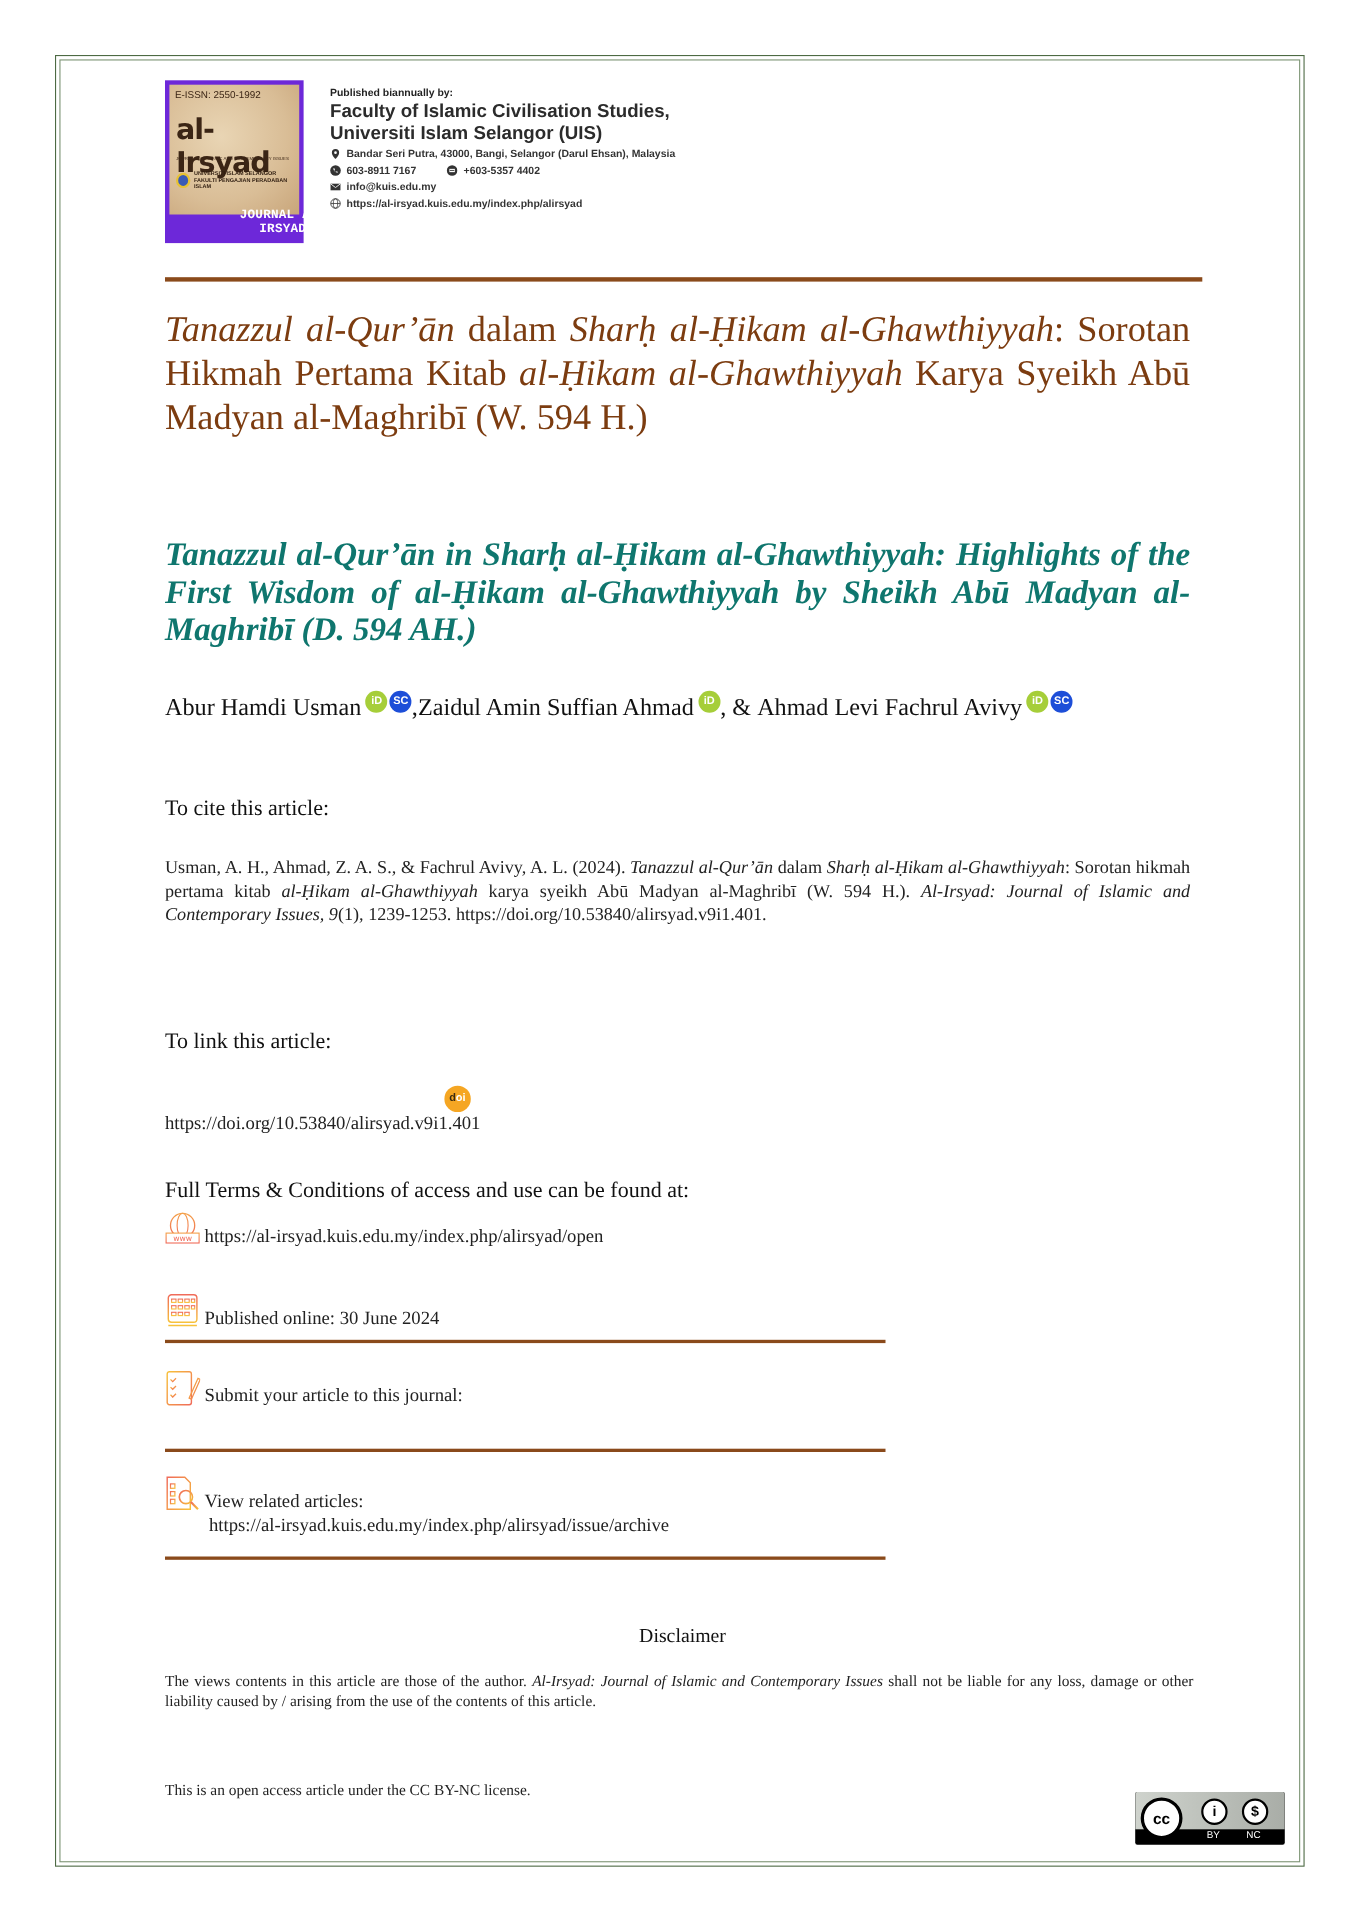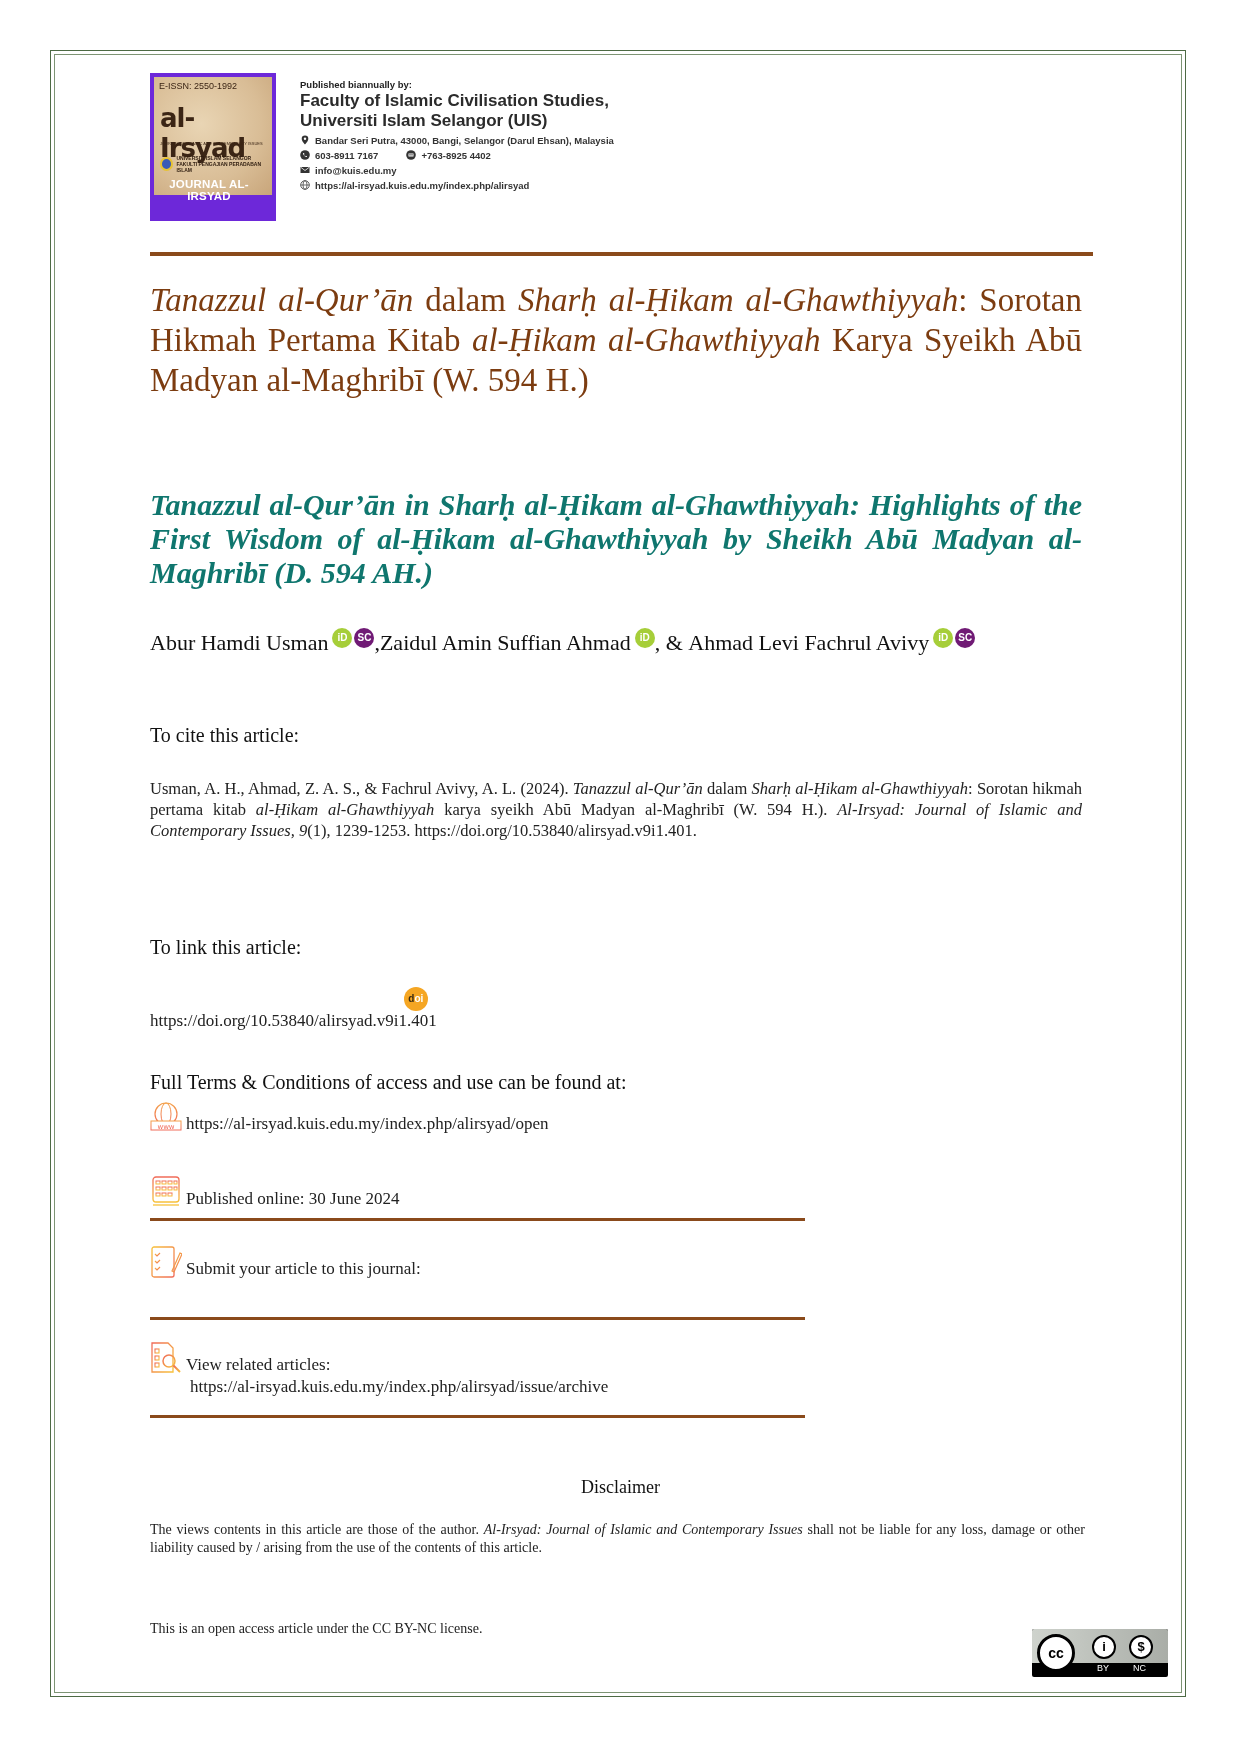--- a/index.html
+++ b/index.html
@@ -21,23 +21,23 @@
           font-size: 9px; color: #3b2515; }
   .logo-word { position: absolute; left: 6px; top: 26px; font-family: "DejaVu Sans", sans-serif;
           font-size: 26px; color: #3b2515; letter-spacing: -1px; font-weight: bold; }
   .logo-sub { position: absolute; left: 6px; top: 64px; font-family: "Liberation Sans", sans-serif;
           font-size: 4px; color: #3b2515; white-space: nowrap; }
   .logo-uni { position: absolute; left: 6px; top: 78px; display: flex; align-items: center; gap: 3px; }
   .logo-seal { width: 14px; height: 14px; border-radius: 50%; background: #3a5bb5;
           border: 2px solid #e7c233; box-sizing: border-box; }
   .logo-uni-text { font-family: "Liberation Sans", sans-serif; font-size: 5px; color: #2d1b0e;
           line-height: 6px; font-weight: bold; }
-  .logo-band { position: absolute; left: 0; bottom: 19px; width: 118px; text-align: center;
-          font-family: Liberation Sans, sans-serif; font-weight: bold; font-size: 11.5px; color: #fff;
-          letter-spacing: 0.2px; }
+  .logo-band { position: absolute; left: 0; bottom: 6px; width: 118px; text-align: center;
+          font-family: Liberation Mono, monospace; font-weight: bold; font-size: 11.5px; color: #fff;
+          letter-spacing: 0.2px; padding-left: 48px; }
 
   .pub { position: absolute; left: 150px; top: 6px; font-family: "Liberation Sans", sans-serif; }
   .pub-by { font-size: 9.5px; font-weight: bold; color: #222; }
   .pub-fac { font-size: 17px; font-weight: bold; color: #2b2b2b; line-height: 20px; margin-top: 1px; }
   .pub-row { display: flex; align-items: center; gap: 5px; font-size: 9.5px; font-weight: bold;
           color: #333; margin-top: 3px; height: 12px; }
   .pub-row .ico { width: 10px; height: 10px; display: inline-block; }
   .gap { display: inline-block; width: 18px; }
 
   .rule-top { position: absolute; left: 150px; top: 252px; width: 943px; height: 4px; background: #8a4a1b; }
@@ -50,21 +50,21 @@
   .title-en { position: absolute; left: 150px; top: 488px; width: 932px;
           font-family: "Liberation Serif", serif; font-style: italic; font-size: 30px;
           line-height: 34px; color: #0f766e; text-align: justify; font-weight: bold; }
 
   .authors { position: absolute; left: 150px; top: 630px; font-family: "Liberation Serif", serif;
           font-size: 22px; color: #111; white-space: nowrap; display: flex; align-items: flex-end; }
   .badge { display: inline-block; width: 20px; height: 20px; border-radius: 50%;
           font-family: "Liberation Sans", sans-serif; font-size: 10px; color: #fff; text-align: center;
           line-height: 20px; position: relative; top: -8px; font-weight: bold; }
   .badge.orcid { background: #a6ce39; margin-left: 4px; }
-  .badge.sc { background: #701a75; margin-left: 2px; }
+  .badge.sc { background: #1d4ed8; margin-left: 2px; }
 
   .h-sec { position: absolute; left: 150px; font-family: "Liberation Serif", serif; font-size: 20px;
           color: #111; }
   .cite { position: absolute; left: 150px; top: 778px; width: 932px;
           font-family: "Liberation Serif", serif; font-size: 16.5px; line-height: 21px;
           color: #222; text-align: justify; }
 
   .link-row { position: absolute; left: 150px; display: flex; align-items: flex-end;
           font-family: "Liberation Serif", serif; font-size: 17px; color: #222; flex-direction: column; }
   .doi-icon { width: 24px; height: 24px; border-radius: 50%; background: #f5a623;
@@ -143,21 +143,21 @@
           <circle cx="5" cy="5" r="4.8" fill="#333"></circle>
           <path d="M3 3l1 0 .5 1.3-.6.5c.3.7.8 1.2 1.5 1.5l.5-.6L7 6.2V7c-2.2 0-4-1.8-4-4z" fill="#fff"></path>
         </svg>
       <span>603-8911 7167</span>
       <span class="gap"></span>
       <svg class="ico" viewBox="0 0 10 10">
           <circle cx="5" cy="5" r="4.8" fill="#333"></circle>
           <rect x="2.5" y="3.5" width="5" height="3" fill="#fff"></rect>
           <rect x="3" y="4.5" width="4" height="0.8" fill="#333"></rect>
         </svg>
-      <span>+763-8925 4402</span>
+      <span>+603-5357 4402</span>
     </div>
     <div class="pub-row">
       <svg class="ico" viewBox="0 0 10 10">
           <rect x="0.5" y="2" width="9" height="6" fill="#333"></rect>
           <path d="M0.8 2.3L5 5.5 9.2 2.3" stroke="#fff" stroke-width="0.8" fill="none"></path>
         </svg>
       <span>info@kuis.edu.my</span>
     </div>
     <div class="pub-row">
       <svg class="ico" viewBox="0 0 10 10">

